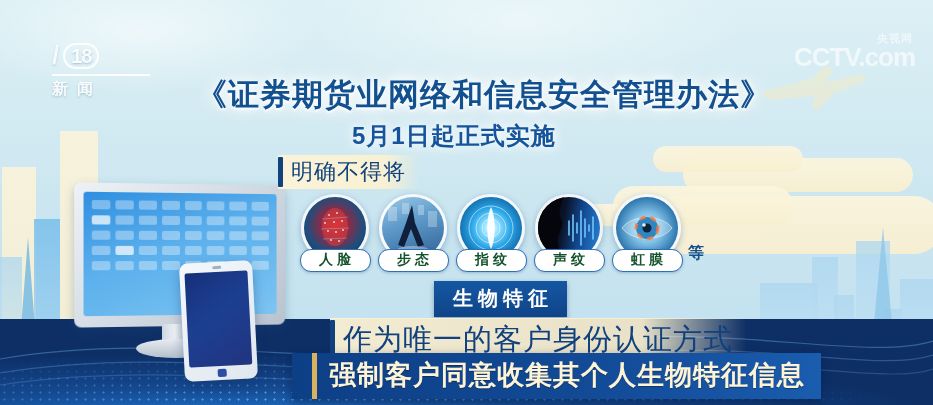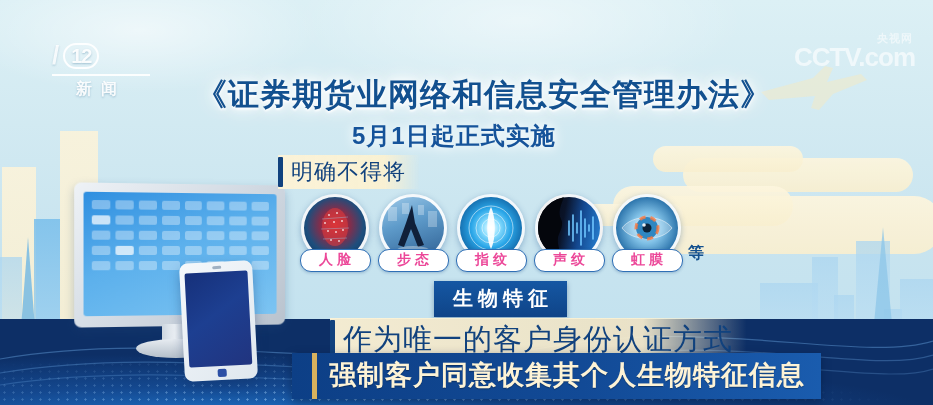--- a/index.html
+++ b/index.html
@@ -91,21 +91,21 @@
     border: 2.5px solid rgba(255,255,255,.92);
     border-radius: 14px;
     padding: 0 6px;
     font-size: 20px; line-height: 22px; margin-left: 3px;
   }
   .cctv-logo .slash { font-size: 26px; opacity: .9; }
   .cctv-logo .underline {
     height: 2px; background: rgba(255,255,255,.9); margin: 3px 0 3px 0; width: 98px;
   }
   .cctv-logo .row2 {
-    font-size: 16px; letter-spacing: 9px; text-align: center;
+    font-size: 16px; letter-spacing: 9px; text-align: left;
     width: 98px; font-weight: 700;
   }
 
   
   .watermark {
     position: absolute; right: 18px; top: 44px;
     color: rgba(255,255,255,.62);
     font-size: 26px; font-weight: 700; letter-spacing: -1px;
     user-select: none; text-align: left; line-height: 1;
   }
@@ -218,21 +218,21 @@
     border: 3px solid rgba(255,255,255,.95);
     box-shadow: 0 2px 6px rgba(30,80,140,.35);
     overflow: hidden;
     position: relative;
   }
   .bio-label {
     position: relative; margin: -13px auto 0; width: 66px;
     background: #ffffff;
     border: 1.5px solid #2f6fb5;
     border-radius: 11px;
-    font-size: 14px; font-weight: 700; color: #ec4899;
+    font-size: 14px; font-weight: 700; color: #14532d;
     letter-spacing: 4px; padding: 1px 0 2px 3px;
     box-shadow: 0 1px 3px rgba(30,80,140,.3);
   }
   .bio-etc {
     align-self: center; margin-top: 40px; margin-left: -2px;
     font-size: 16px; font-weight: 700; color: #13508f;
   }
 
   
   .art-face  { background: radial-gradient(circle at 50% 45%, #cf2b33 0%, #8d2a46 30%, #1d4e7d 62%, #0e2f55 100%); }
@@ -316,21 +316,21 @@
       <path d="M0,40 C180,8 380,60 560,26 C720,0 860,44 933,22" fill="none" stroke="rgba(130,195,255,.35)" stroke-width="1.2"></path>
       <path d="M0,54 C190,22 400,74 580,40 C740,14 870,56 933,36" fill="none" stroke="rgba(130,195,255,.28)" stroke-width="1.2"></path>
       <path d="M0,66 C200,36 410,86 600,54 C760,30 880,68 933,50" fill="none" stroke="rgba(130,195,255,.22)" stroke-width="1.2"></path>
     </svg>
     <div class="dots"></div>
   </div>
 
   <div class="cctv-logo">
     <div class="row1">
       <span class="slash">/</span>
-      <span class="thirteen">12</span>
+      <span class="thirteen">18</span>
     </div>
     <div class="underline"></div>
     <div class="row2">新闻</div>
   </div>
 
   <div class="watermark">
     <span class="wm-cn">央视网</span>
     <span>CCTV.com</span>
   </div>
 

